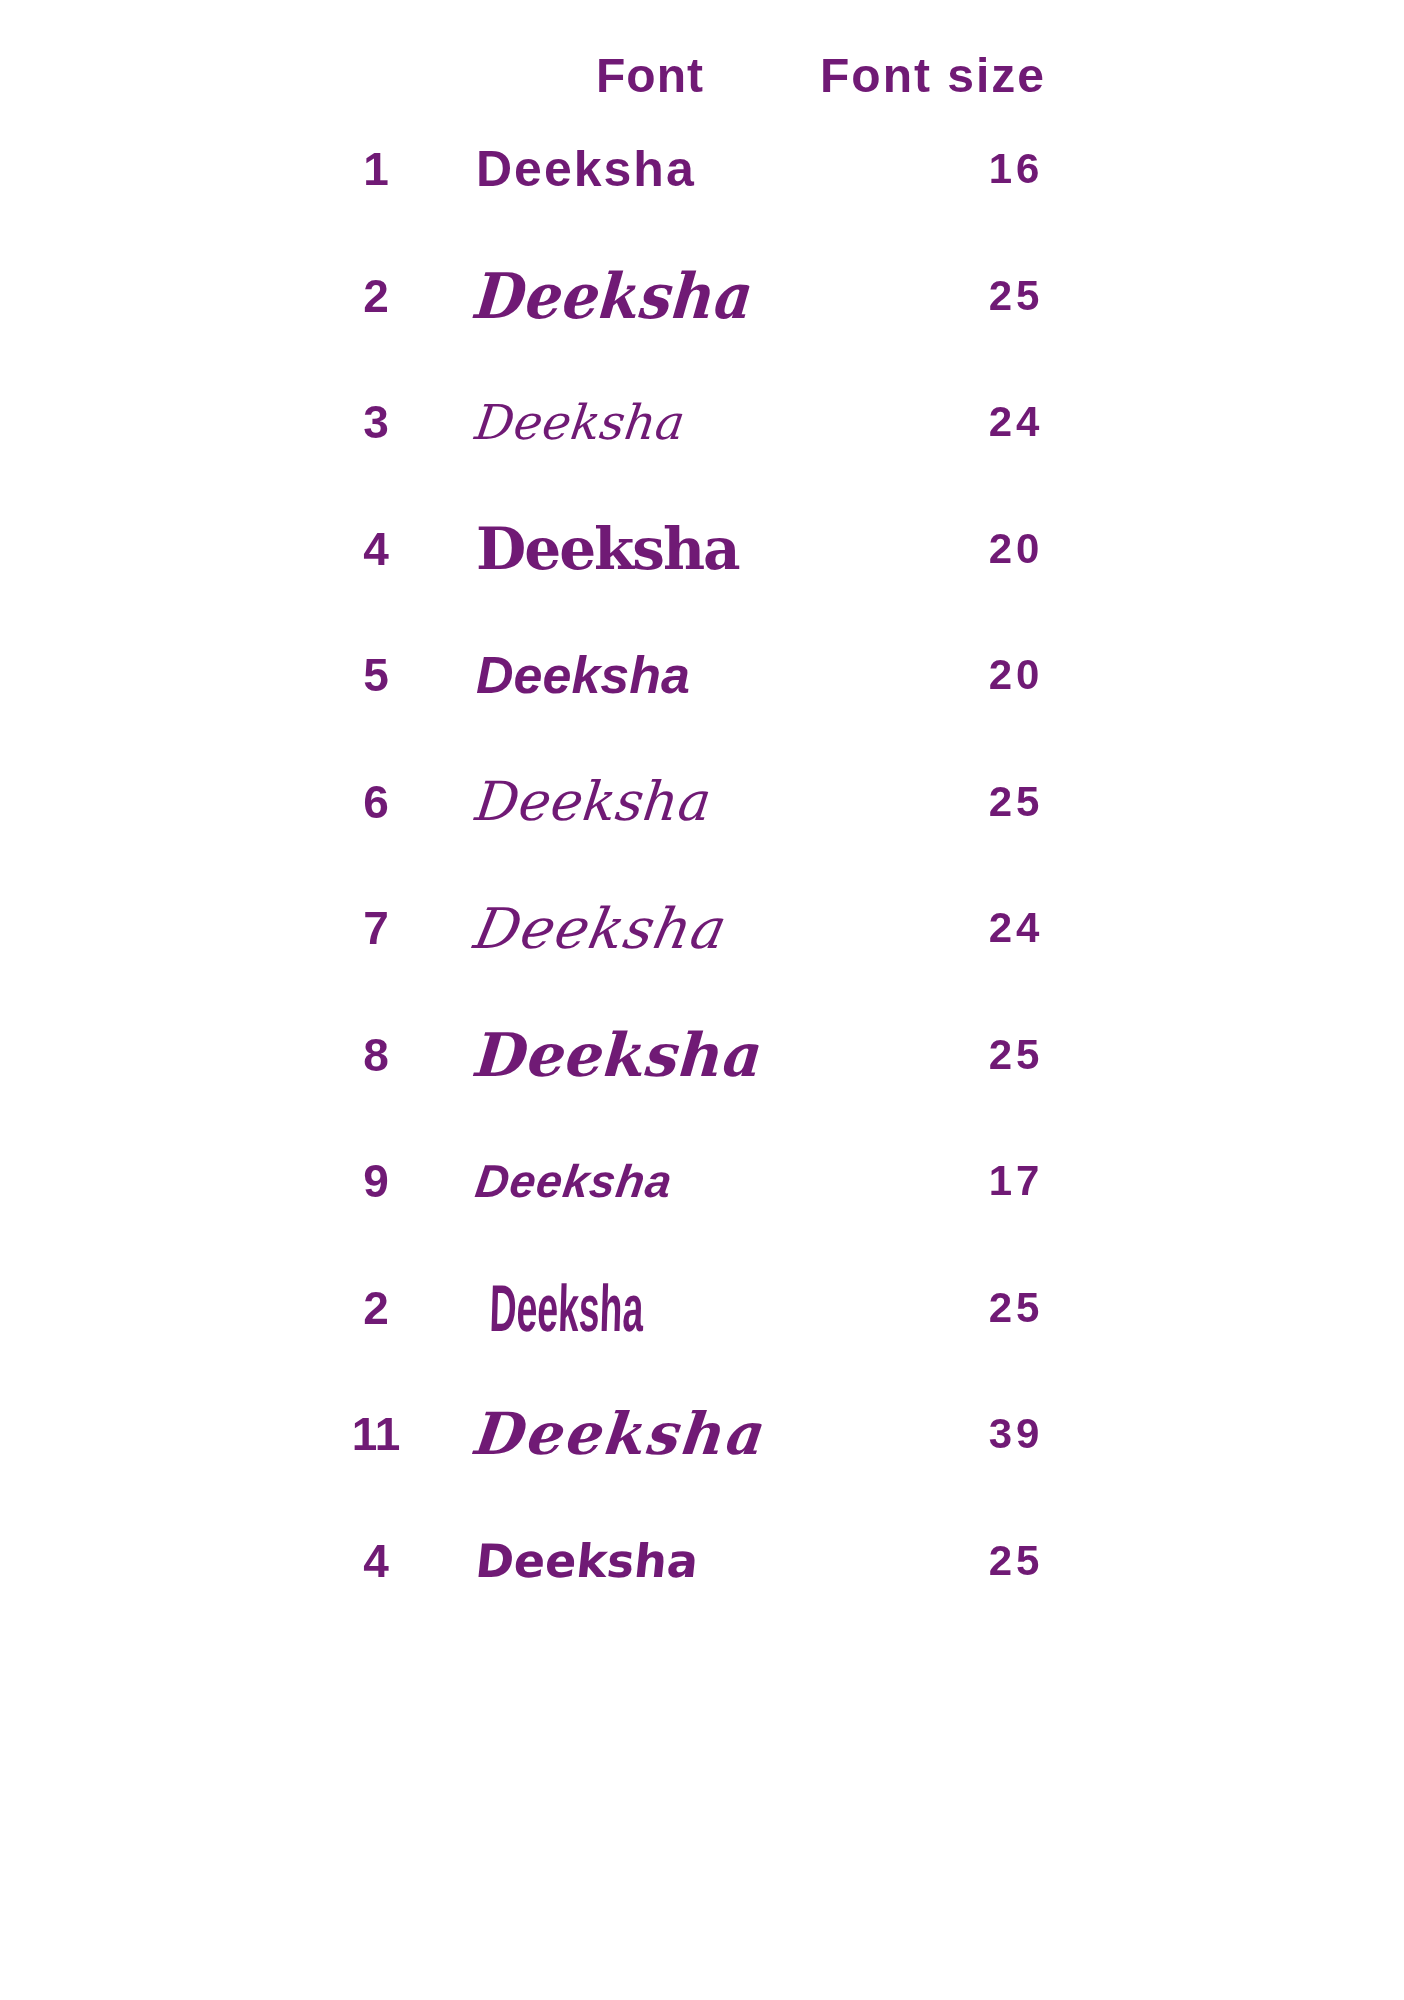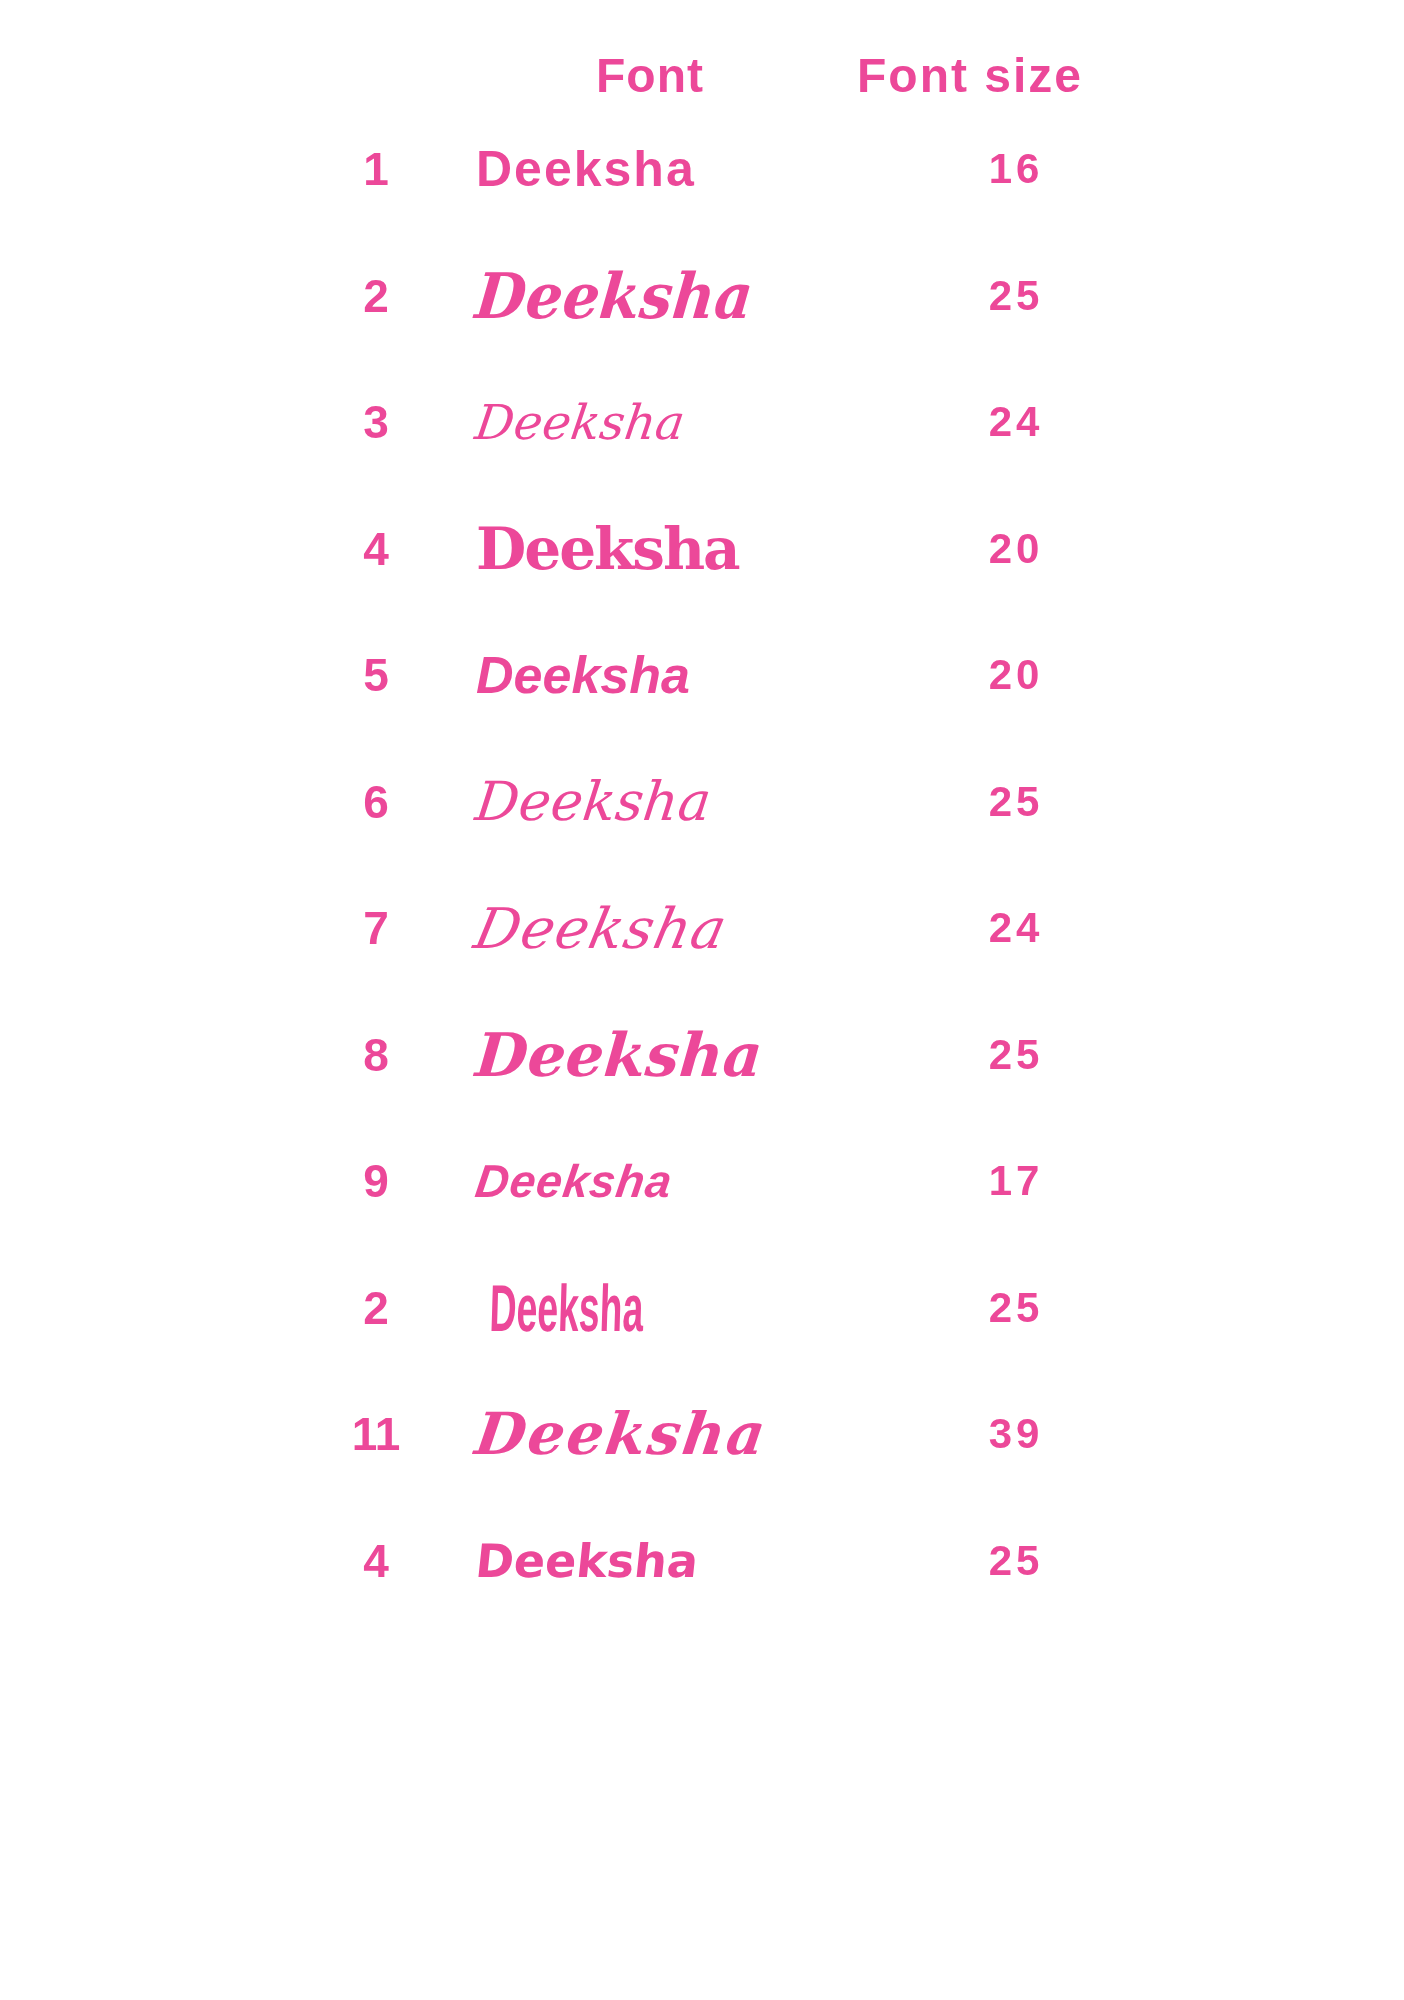--- a/index.html
+++ b/index.html
@@ -3,21 +3,21 @@
 <meta charset="utf-8">
 <style>
   * { margin: 0; padding: 0; box-sizing: border-box; }
   html, body { background: #ffffff; }
   .sheet {
     position: relative;
     width: 1268px;
     height: 2000px;
     background: #ffffff;
     overflow: hidden;
-    color: #ec4899;
+    color: #701a75;
   }
   
   .header-row {
     position: absolute;
     top: 48px;
     left: 0;
     width: 100%;
     height: 54px;
   }
   .h-font {
@@ -25,21 +25,21 @@
     left: 530px;
     width: 240px;
     text-align: center;
     font: 700 48px "Liberation Sans", sans-serif;
     letter-spacing: 1px;
   }
   .h-size {
     position: absolute;
     left: 820px;
     width: 300px;
-    text-align: center;
+    text-align: left;
     font: 700 48px "Liberation Sans", sans-serif;
     letter-spacing: 2px;
   }
   
   .rows {
     position: absolute;
     top: 106px;
     left: 0;
     width: 100%;
   }

